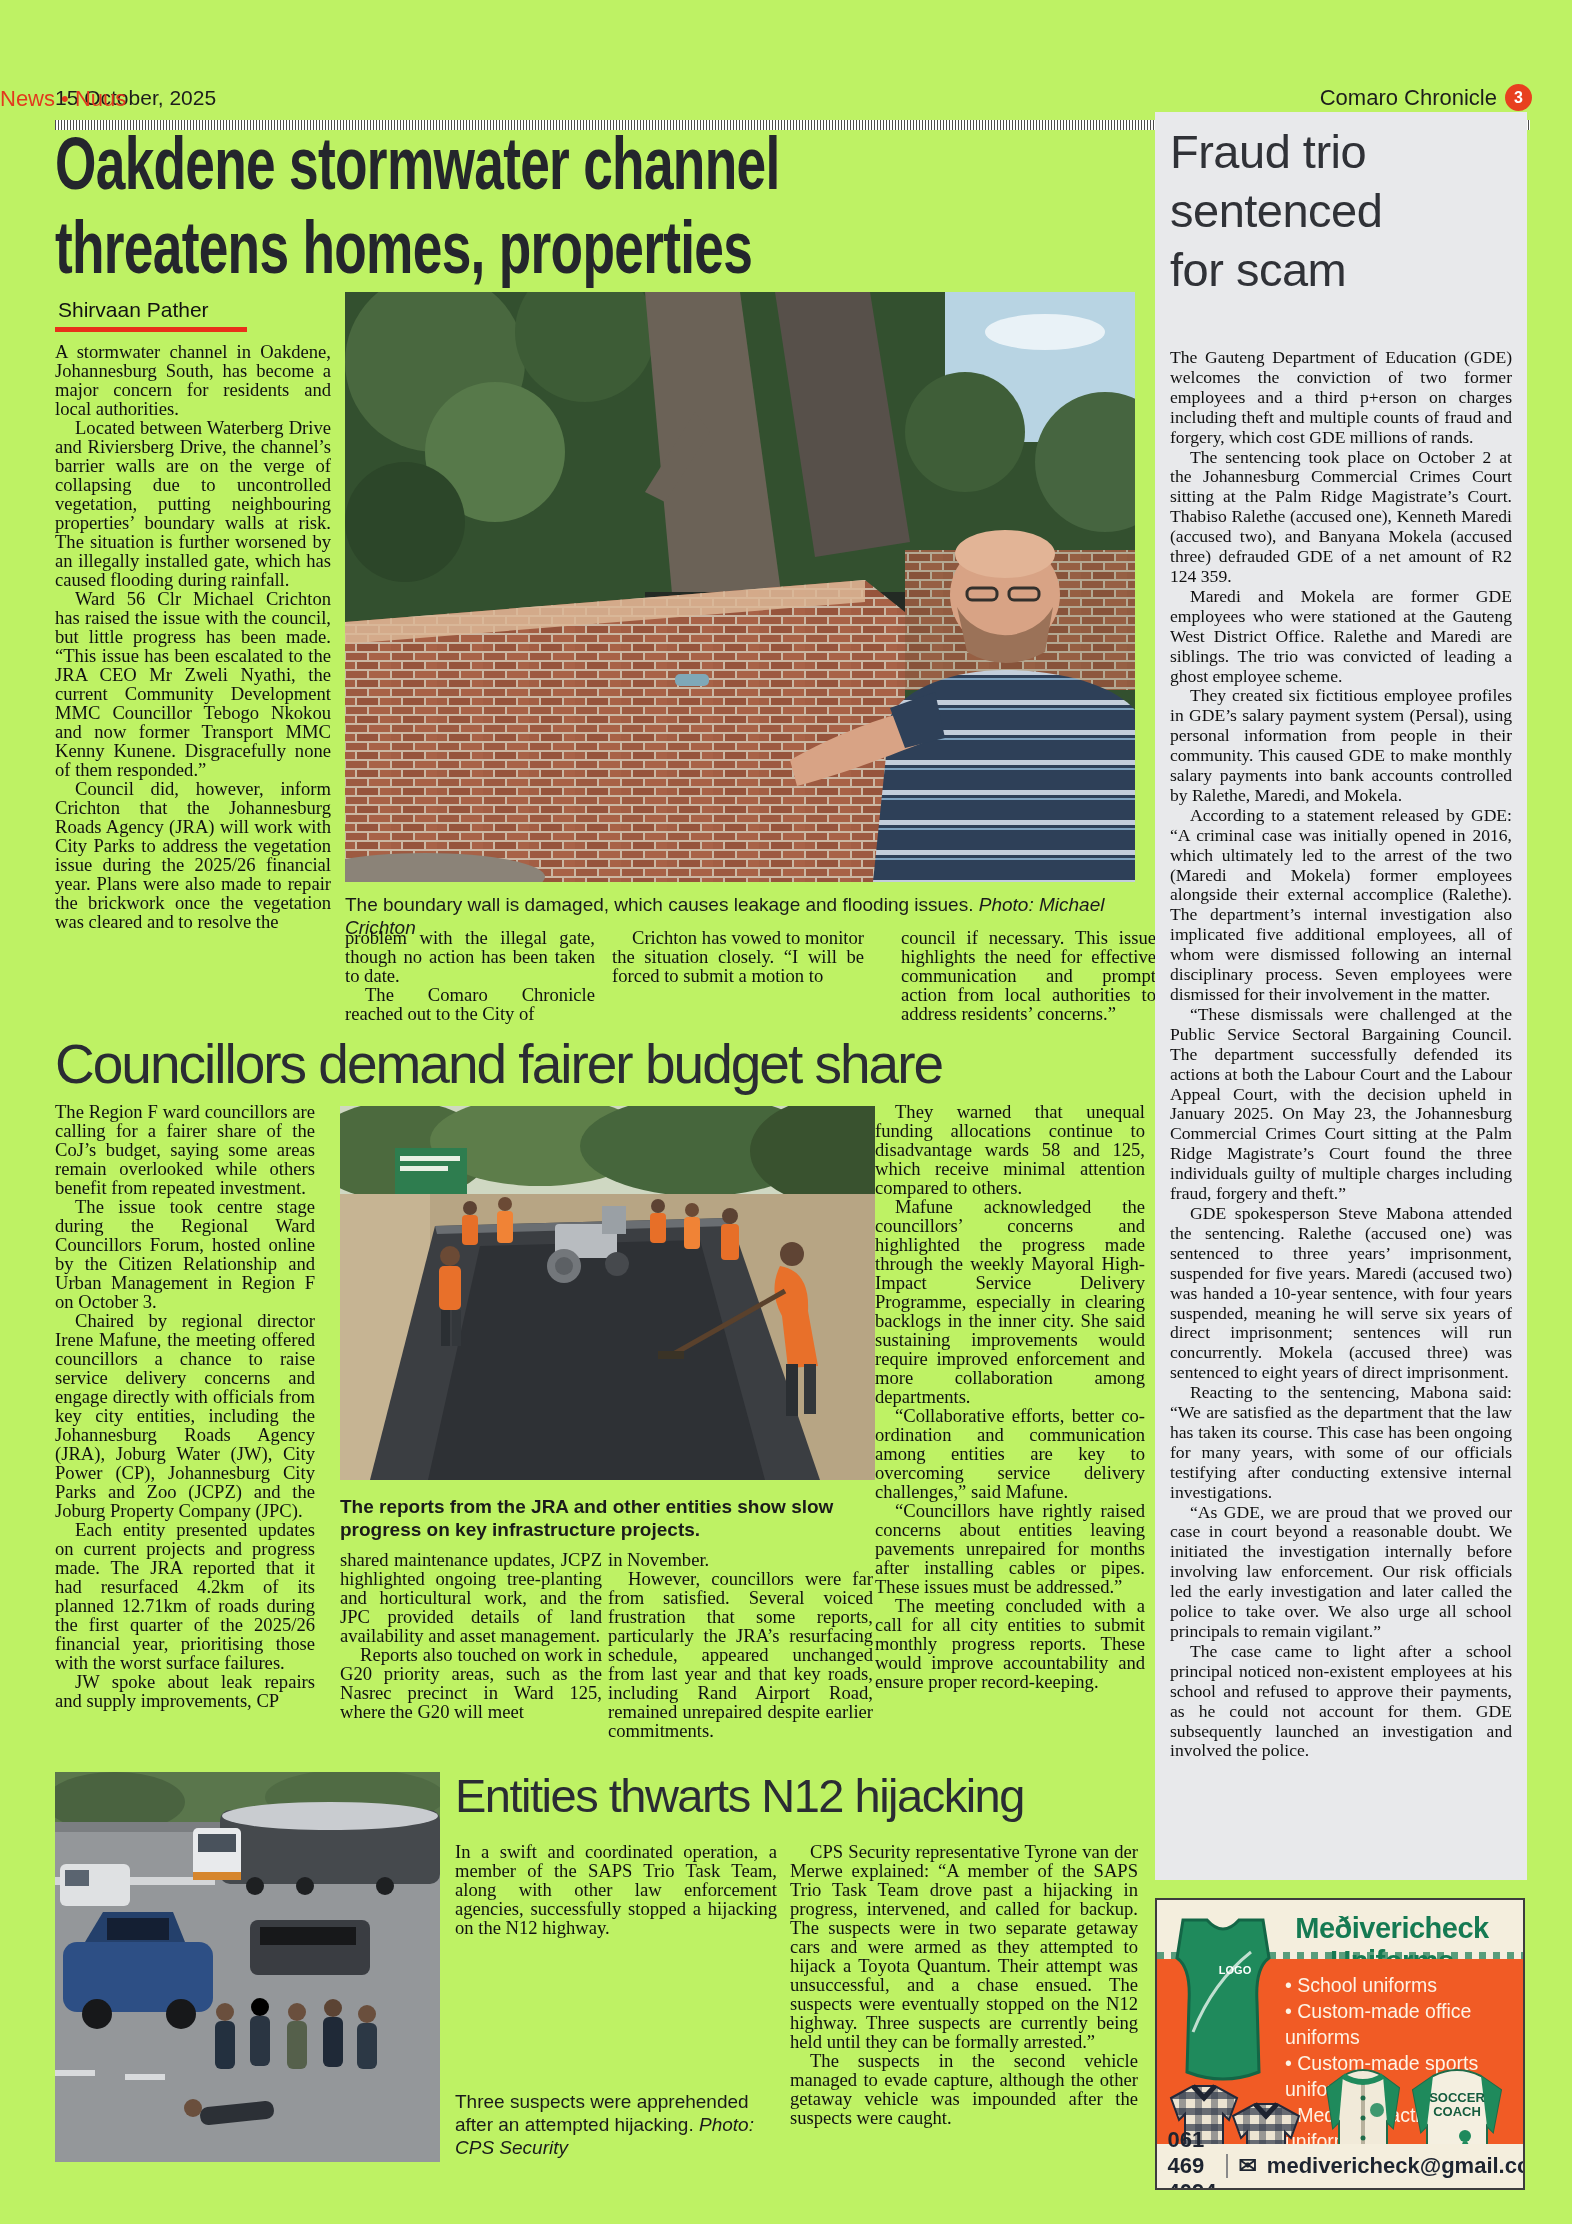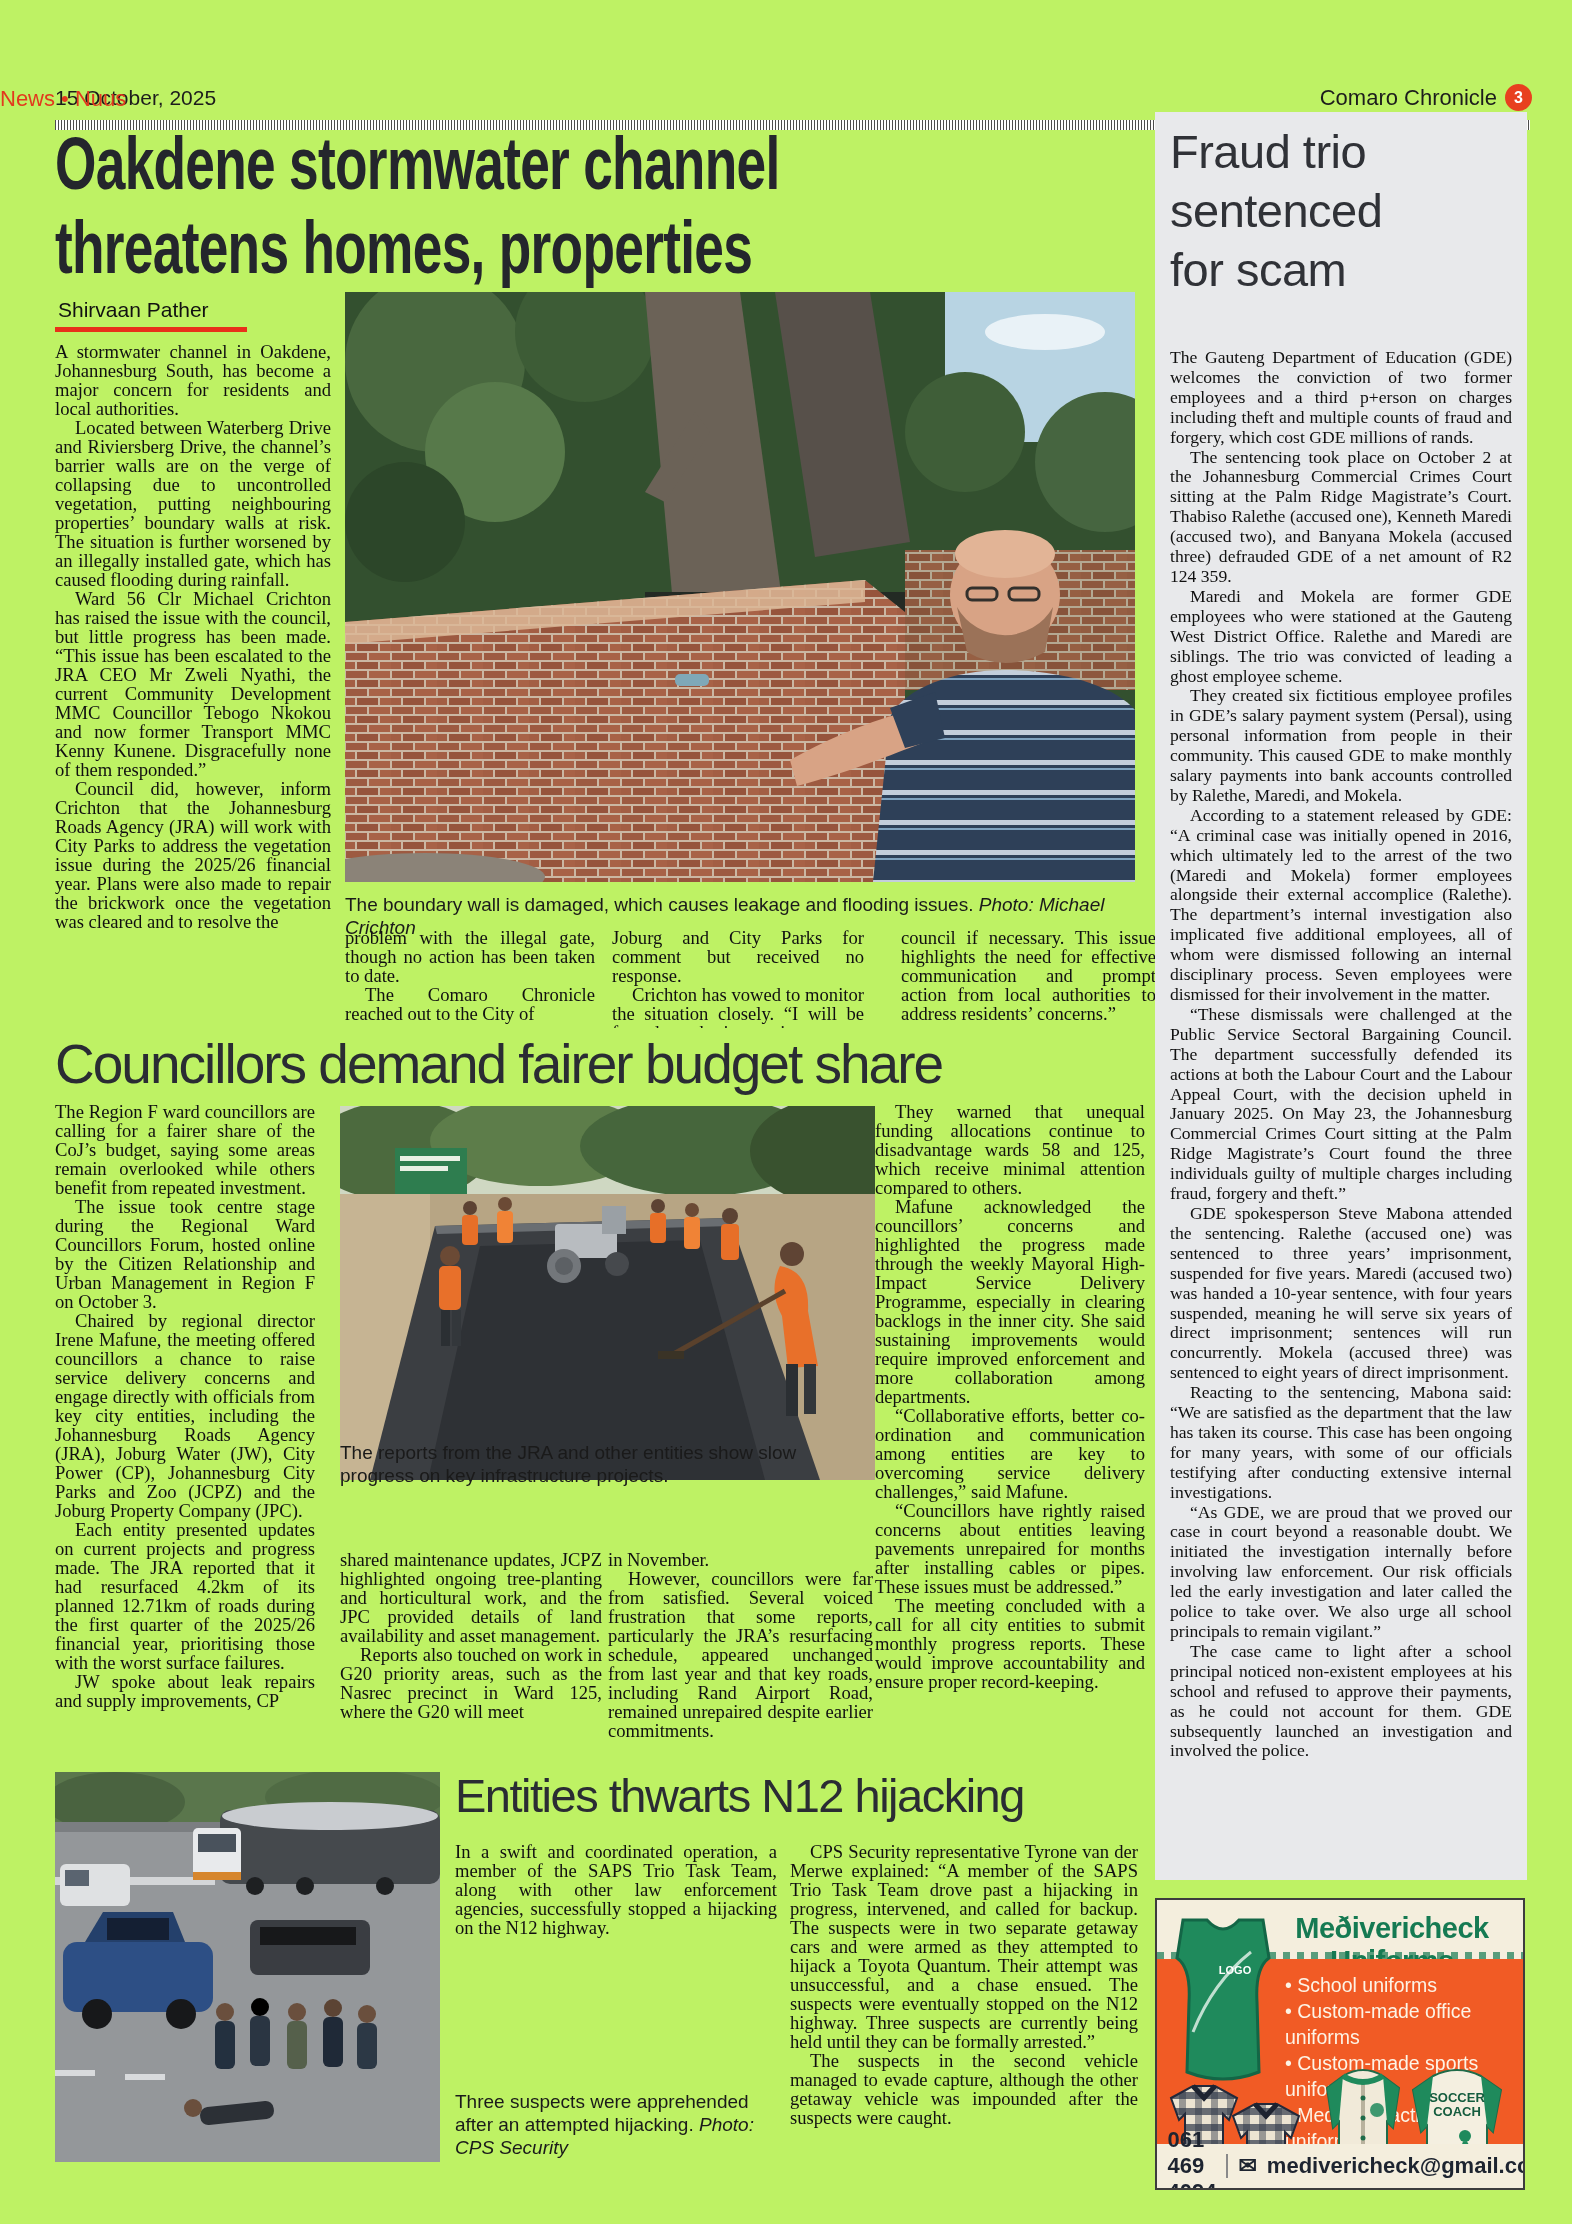--- a/index.html
+++ b/index.html
@@ -135,21 +135,20 @@
   <div class="caption" style="left:345px;top:893px;width:788px;">
     <span>The boundary wall is damaged, which causes leakage and flooding issues.</span>
     <i>Photo: Michael Crichton</i>
   </div>
 
   <div class="body" style="left:345px;top:928px;width:250px;height:100px;">
     <p>problem with the illegal gate, though no action has been taken to date.</p>
     <p class="ind">The Comaro Chronicle reached out to the City of</p>
   </div>
   <div class="body" style="left:612px;top:928px;width:252px;height:100px;">
-    <p>Joburg and City Parks for comment but received no response.</p>
     <p class="ind">Crichton has vowed to monitor the situation closely. “I will be forced to submit a motion to</p>
   </div>
   <div class="body" style="left:880px;top:928px;width:255px;height:100px;margin-left:21px;">
     <p>council if necessary. This issue highlights the need for effective communication and prompt action from local authorities to address residents’ concerns.”</p>
   </div>
 
   <div class="light-headline h-councillors">Councillors demand fairer budget share</div>
 
   <div class="body" style="left:55px;top:1102px;width:260px;height:660px;">
     <p>The Region F ward councillors are calling for a fairer share of the CoJ’s budget, saying some areas remain overlooked while others benefit from repeated investment.</p>
@@ -201,21 +200,21 @@
       <line x1="445" y1="185" x2="330" y2="250" stroke="#5a412c" stroke-width="5"></line>
       <rect x="318" y="245" width="26" height="8" fill="#3a3326"></rect>
 
       <circle cx="110" cy="150" r="10" fill="#6b4a35"></circle>
       <rect x="99" y="160" width="22" height="44" rx="5" fill="#e8702a"></rect>
       <rect x="101" y="204" width="9" height="36" fill="#2b2f33"></rect>
       <rect x="112" y="204" width="9" height="36" fill="#33373b"></rect>
     </svg>
   </div>
 
-  <div class="caption" style="left:340px;top:1441px;width:528px;">
+  <div class="caption" style="left:340px;top:1495px;width:528px;font-weight:bold;">
     <span>The reports from the JRA and other entities show slow progress on key infrastructure projects.</span>
   </div>
 
   <div class="body" style="left:340px;top:1550px;width:262px;height:230px;">
     <p>shared maintenance updates, JCPZ highlighted ongoing tree-planting and horticultural work, and the JPC provided details of land availability and asset management.</p>
     <p class="ind">Reports also touched on work in G20 priority areas, such as the Nasrec precinct in Ward 125, where the G20 will meet</p>
   </div>
   <div class="body" style="left:608px;top:1550px;width:265px;height:230px;">
     <p>in November.</p>
     <p class="ind">However, councillors were far from satisfied. Several voiced frustration that some reports, particularly the JRA’s resurfacing schedule, appeared unchanged from last year and that key roads, including Rand Airport Road, remained unrepaired despite earlier commitments.</p>

